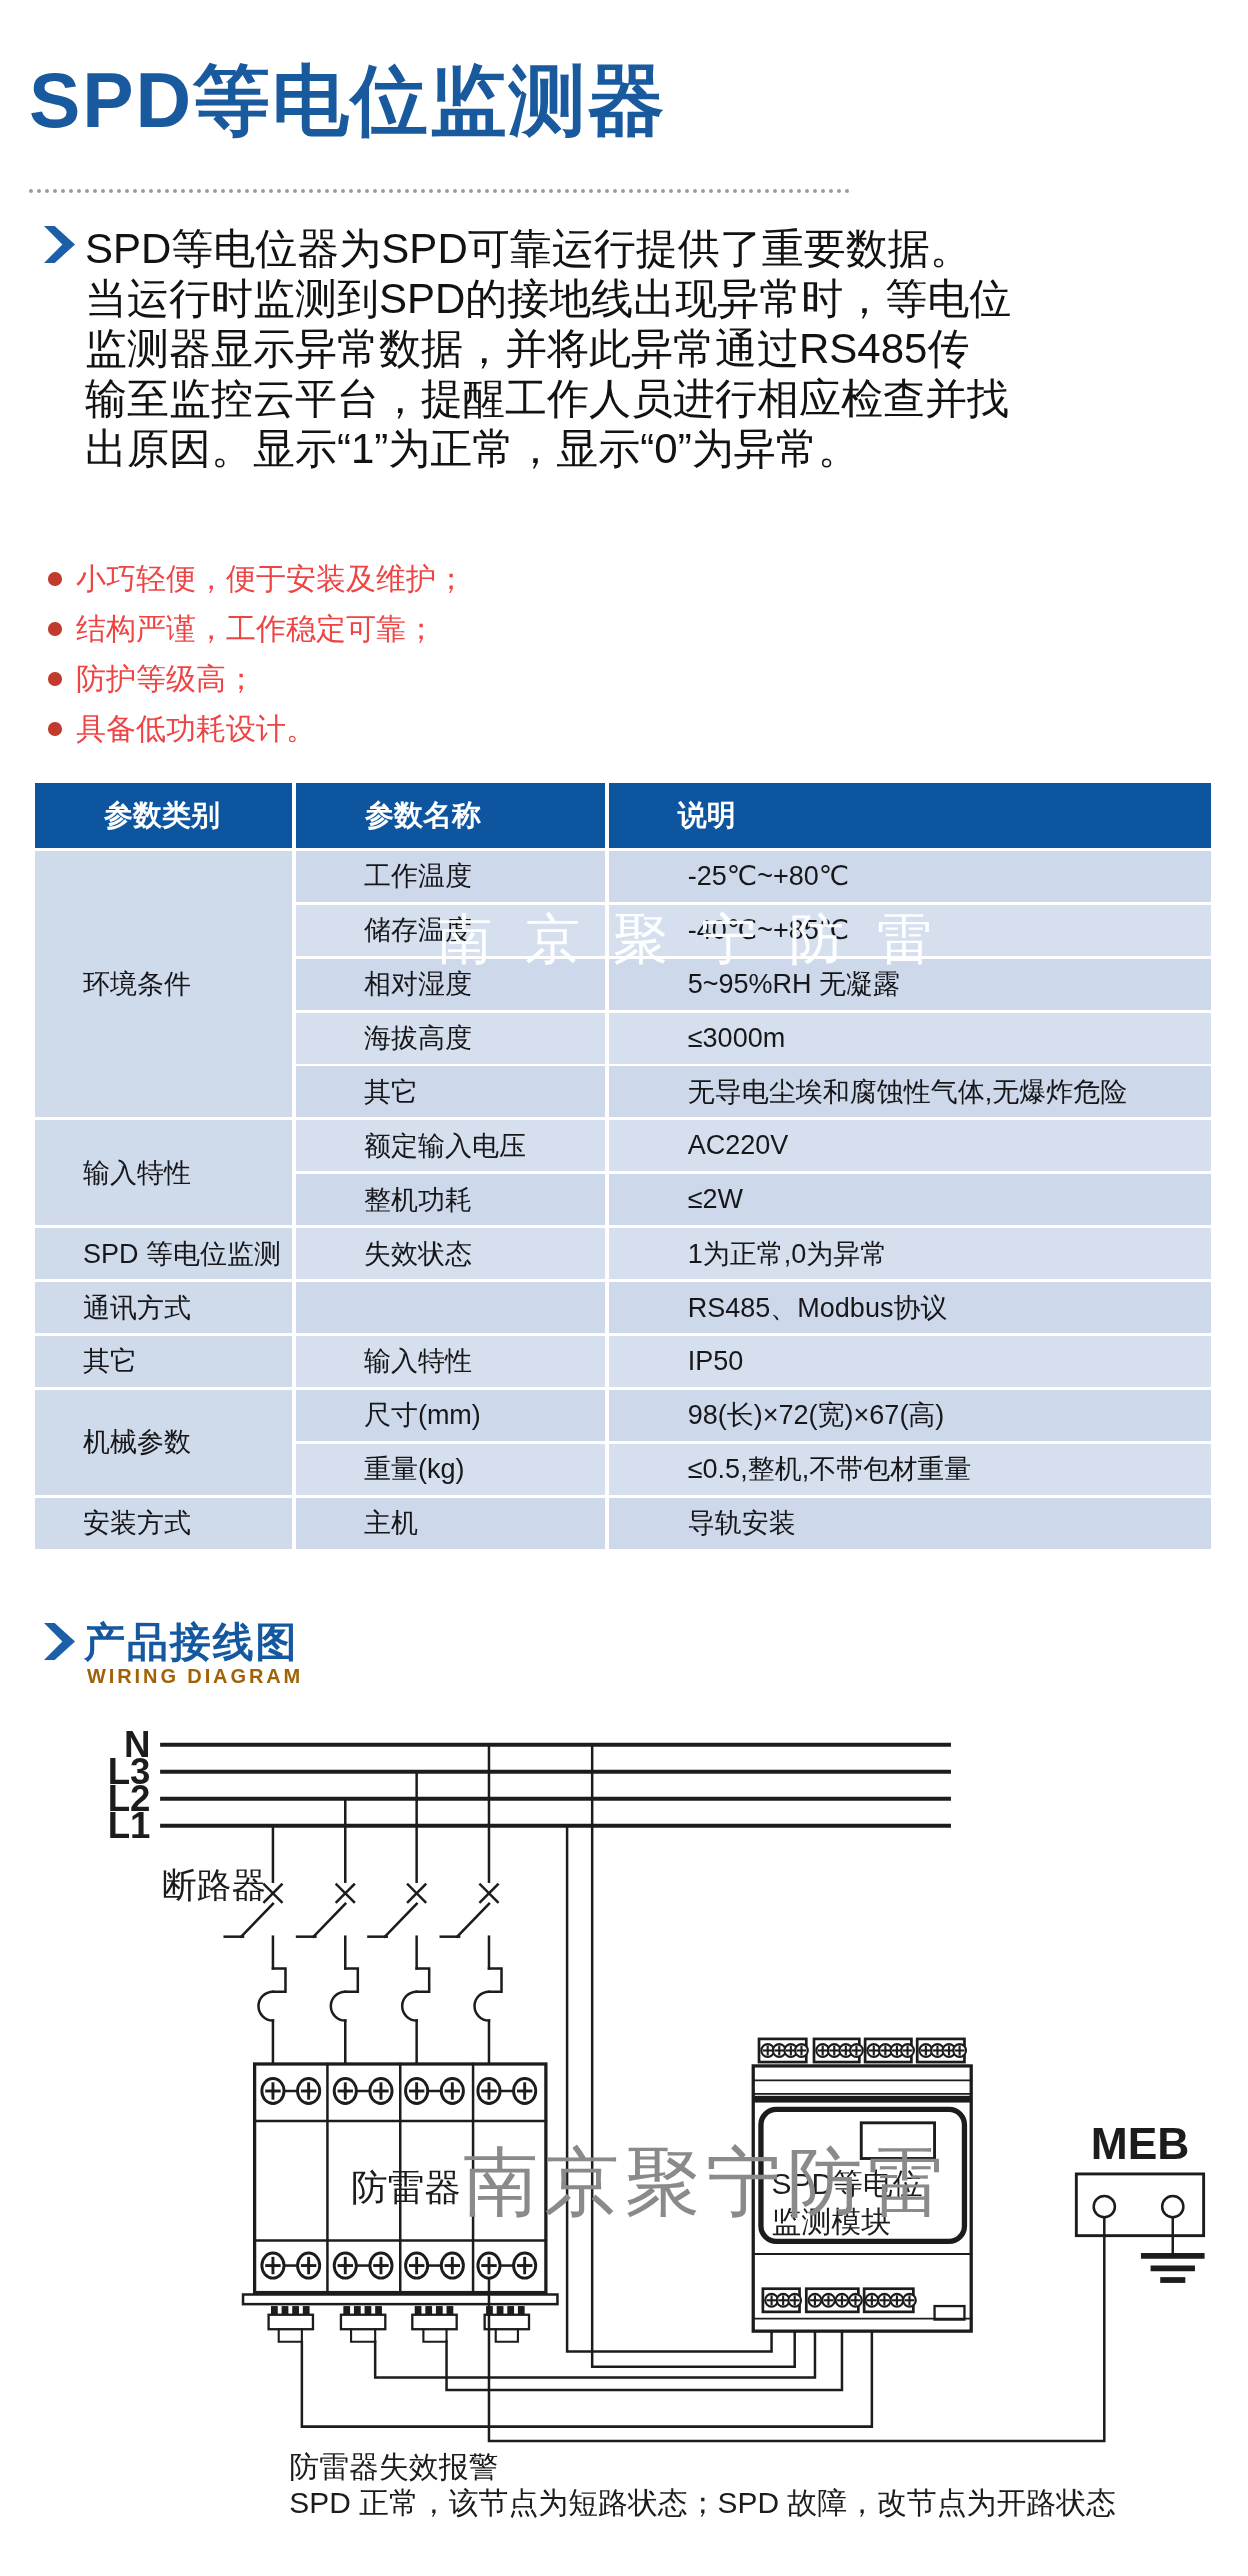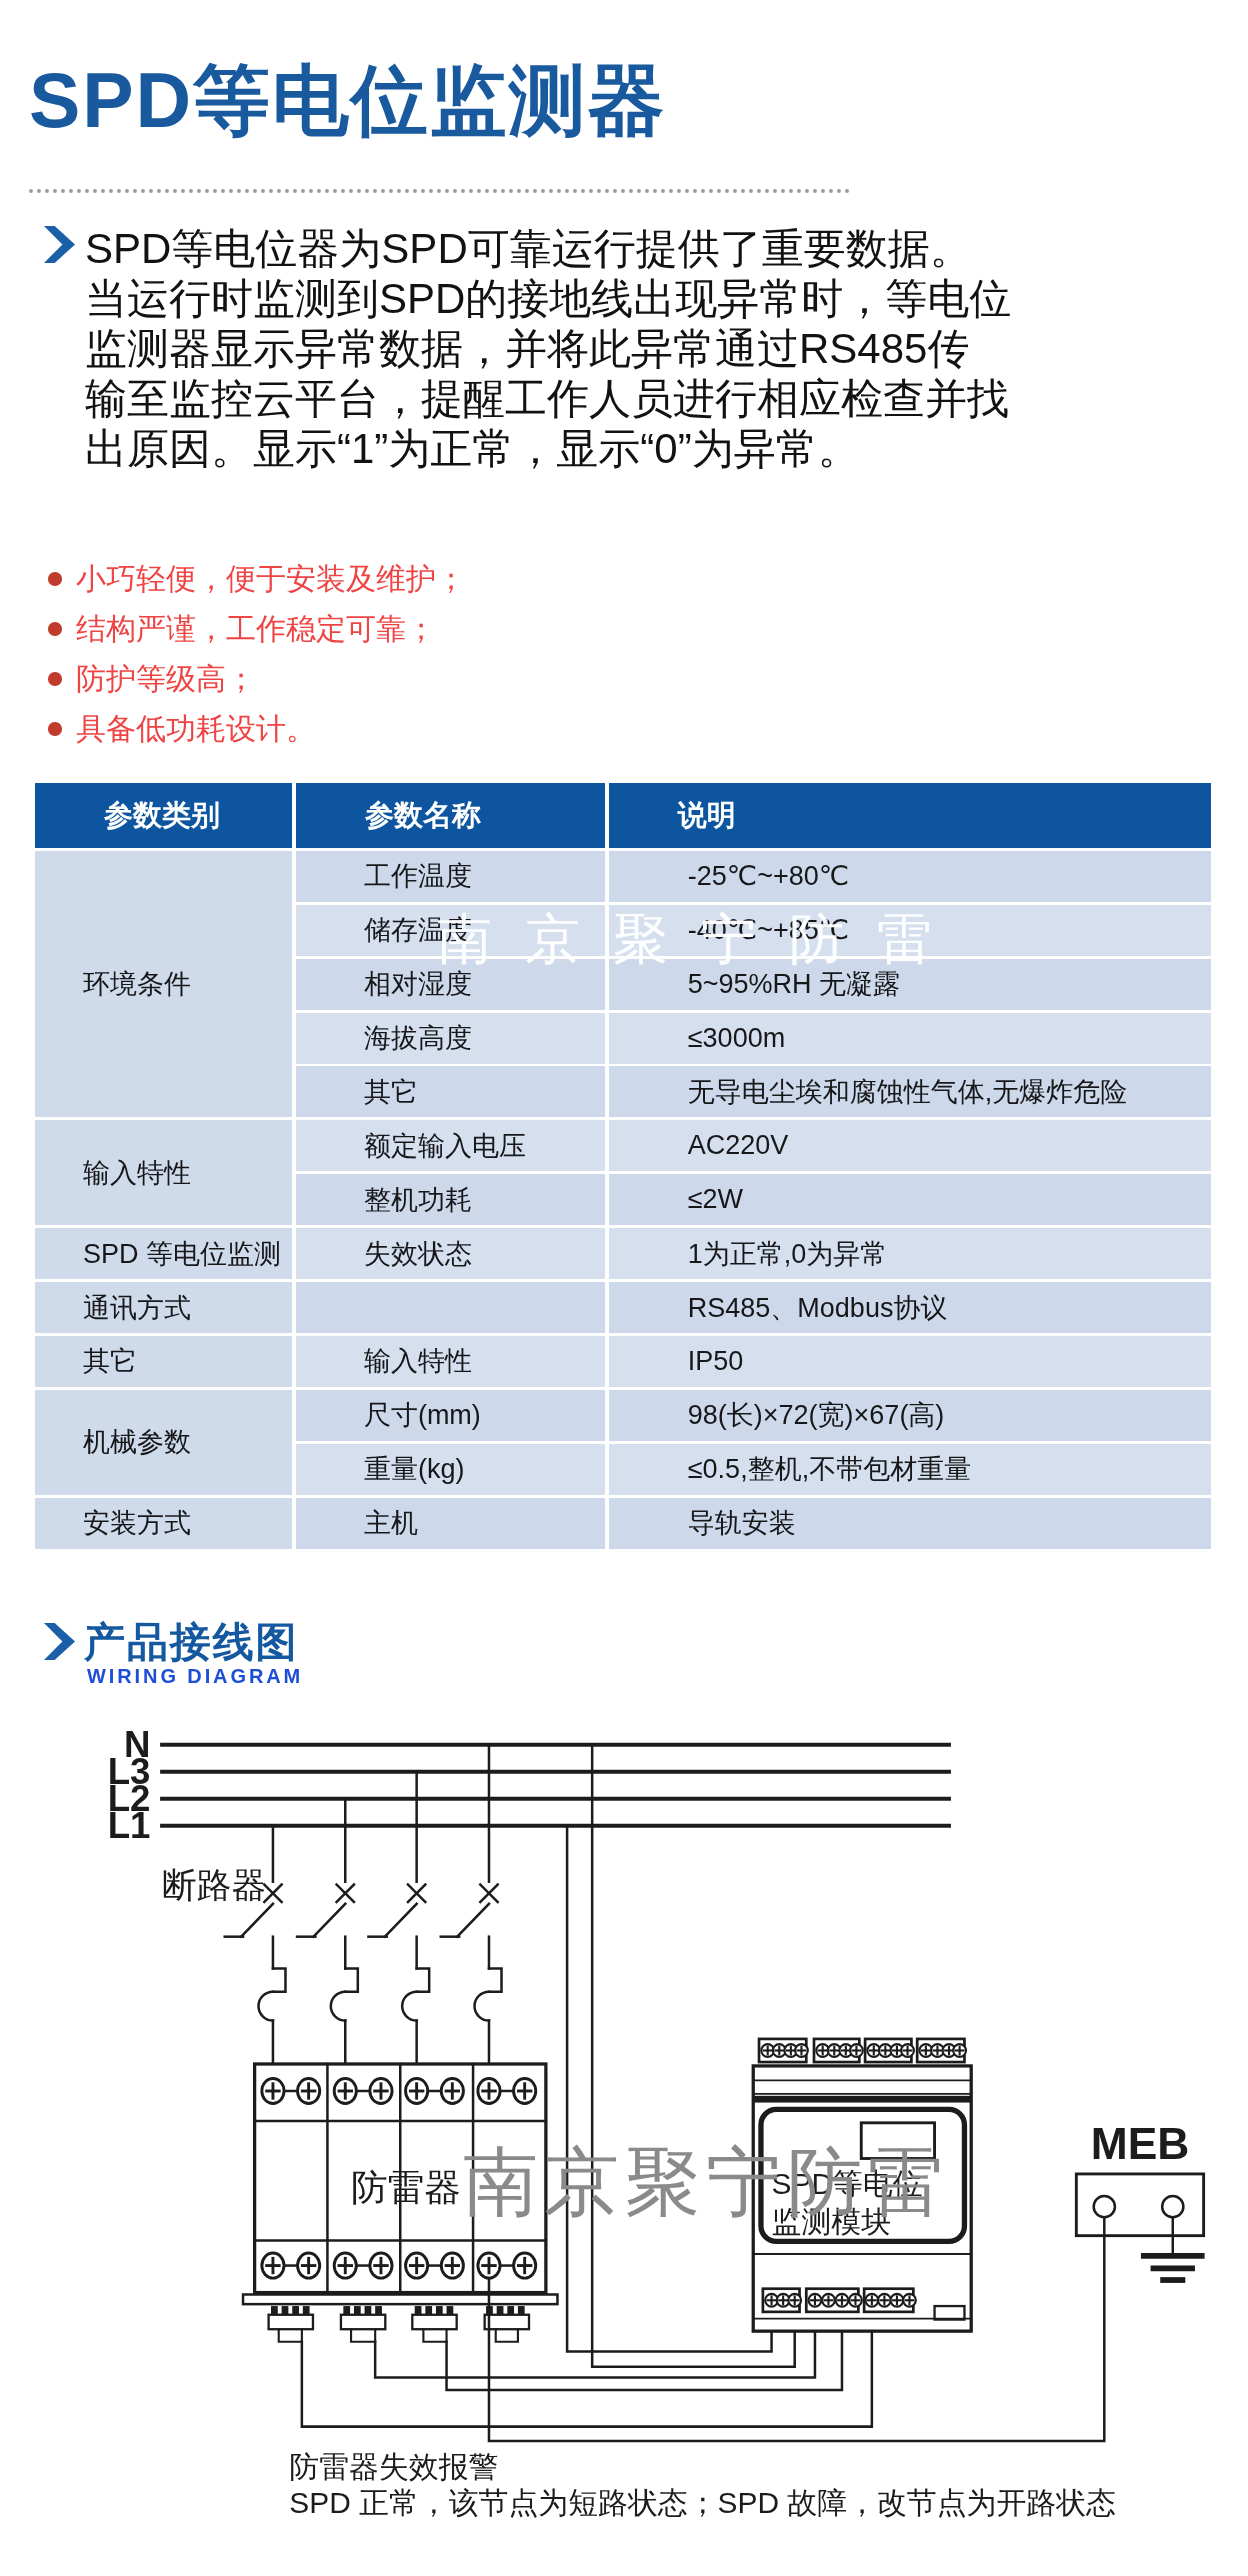--- a/index.html
+++ b/index.html
@@ -30,21 +30,21 @@
   .cat{background:#cfdaeb;padding-left:48px;grid-column:1;}
   .param{padding-left:68px;grid-column:2;}
   .desc{padding-left:79px;grid-column:3;}
   .sa{background:#cdd9ea;} .sb{background:#d5dfee;}
   .wm-table{position:absolute;left:437px;top:903px;font-size:55px;font-weight:500;
         color:rgba(255,255,255,0.95);letter-spacing:33px;white-space:nowrap;z-index:3;}
   
   .sec-title{position:absolute;left:84px;top:1615px;font-size:41px;font-weight:800;
         color:#14589f;letter-spacing:1.9px;}
   .sec-sub{position:absolute;left:87px;top:1665px;font-size:20px;font-weight:700;
-        color:#1d4ed8;letter-spacing:2.9px;}
+        color:#a16207;letter-spacing:2.9px;}
   .diagram{position:absolute;left:0;top:1708px;}
   svg text{font-family:"Liberation Sans","DejaVu Sans",sans-serif;}
 </style>
 </head>
 <body>
 
 <div class="page">
 
   <div class="page-title">SPD等电位监测器</div>
   <div class="dotted-divider"></div>

